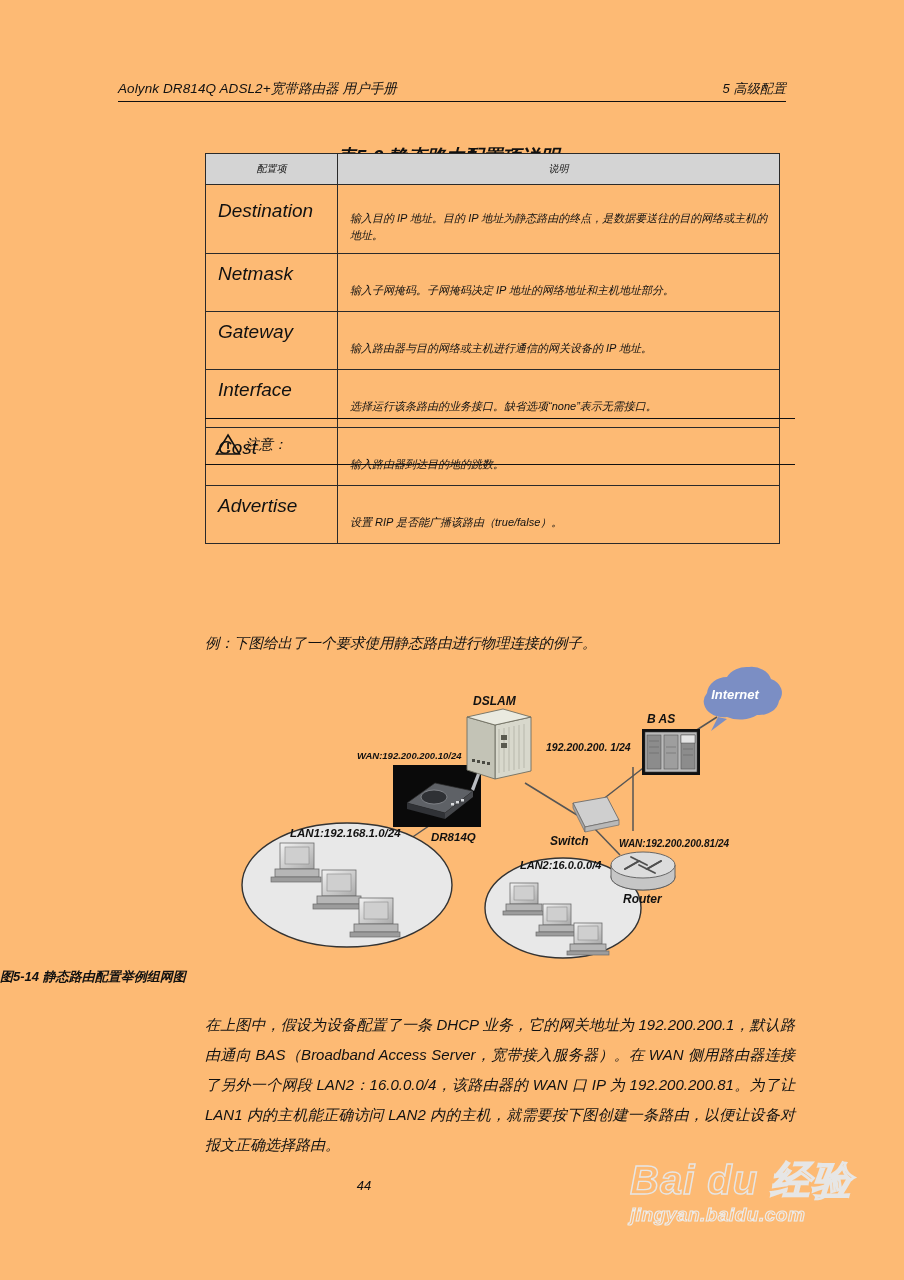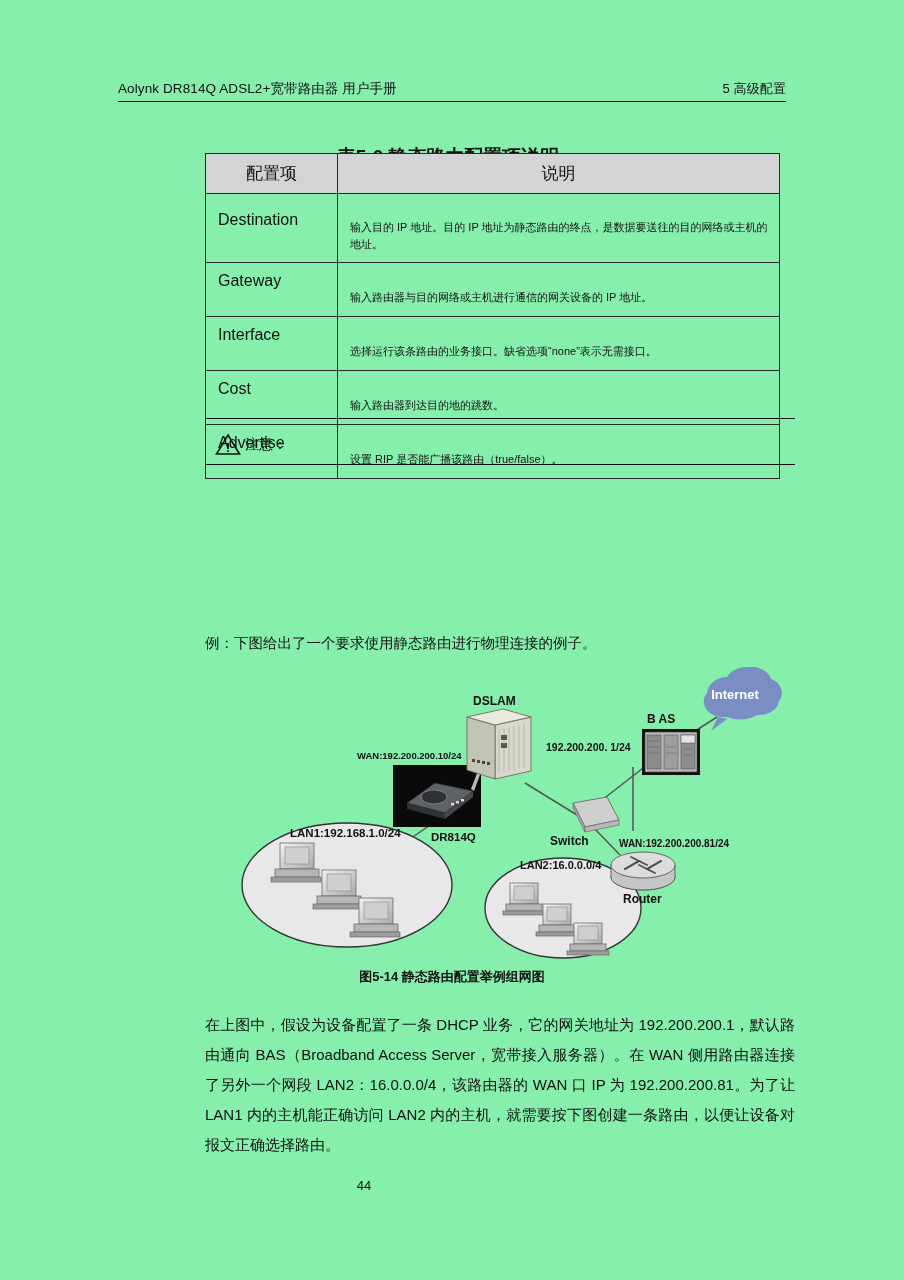--- a/index.html
+++ b/index.html
@@ -8,22 +8,23 @@
     background: #ffffff;
   }
   body {
     font-family: "Liberation Sans", sans-serif;
     color: #000;
   }
   #page {
     position: relative;
     width: 904px;
     height: 1280px;
-    background: #86efac;
+    background: #fdba74;
     overflow: hidden;
+    font-style: italic;
   }
 
   
   .header {
     position: absolute;
     left: 118px;
     top: 80px;
     width: 668px;
     display: flex;
     justify-content: space-between;
@@ -66,29 +67,29 @@
     border-collapse: collapse;
     width: 100%;
     table-layout: fixed;
   }
   table.cfg th, table.cfg td {
     border: 1px solid #2a2a2a;
     vertical-align: middle;
   }
   table.cfg th {
     background: #d4d4d4;
-    font-size: 17px;
+    font-size: 10px;
     font-weight: normal;
     text-align: center;
     padding: 8px 4px;
     color: #111;
   }
   table.cfg td.item {
     width: 132px;
-    font-size: 16px;
+    font-size: 19px;
     padding: 9px 0 26px 12px;
     color: #111;
   }
   table.cfg td.desc {
     font-size: 11px;
     padding: 25px 10px 9px 12px;
     line-height: 1.55;
     color: #111;
   }
   .col-item { width: 132px; }
@@ -160,21 +161,21 @@
     width: 600px;
     height: 310px;
   }
   .diagram svg { display: block; }
 
   .fig-caption {
     position: absolute;
     left: 0;
     top: 968px;
     width: 904px;
-    text-align: center;
+    text-align: left;
     font-size: 13px;
     font-weight: bold;
     color: #111;
   }
 
   
   .body-para {
     position: absolute;
     left: 205px;
     top: 1010px;
@@ -248,20 +249,24 @@
       <thead>
         <tr>
           <th>配置项</th>
           <th>说明</th>
         </tr>
       </thead>
       <tbody>
         <tr>
           <td class="item">Destination</td>
           <td class="desc">输入目的 IP 地址。目的 IP 地址为静态路由的终点，是数据要送往的目的网络或主机的地址。</td>
+        </tr>
+        <tr>
+          <td class="item">Netmask</td>
+          <td class="desc">输入子网掩码。子网掩码决定 IP 地址的网络地址和主机地址部分。</td>
         </tr>
         <tr>
           <td class="item">Gateway</td>
           <td class="desc">输入路由器与目的网络或主机进行通信的网关设备的 IP 地址。</td>
         </tr>
         <tr>
           <td class="item">Interface</td>
           <td class="desc">选择运行该条路由的业务接口。缺省选项“none”表示无需接口。</td>
         </tr>
         <tr>
@@ -480,14 +485,18 @@
       <text x="424" y="192" font-family="'Liberation Sans',sans-serif" font-size="10" font-weight="bold" fill="#111">WAN:192.200.200.81/24</text>
     </svg>
   </div>
 
   <div class="fig-caption">图5-14  静态路由配置举例组网图</div>
 
   <div class="body-para">在上图中，假设为设备配置了一条 DHCP 业务，它的网关地址为 192.200.200.1，默认路由通向 BAS（Broadband Access Server，宽带接入服务器）。在 WAN 侧用路由器连接了另外一个网段 LAN2：16.0.0.0/4，该路由器的 WAN 口 IP 为 192.200.200.81。为了让 LAN1 内的主机能正确访问 LAN2 内的主机，就需要按下图创建一条路由，以便让设备对报文正确选择路由。</div>
 
   <div class="page-num">44</div>
 
+  <div class="watermark">
+    <div class="wm-main">Bai du 经验</div>
+    <div class="wm-sub">jingyan.baidu.com</div>
+  </div>
 
 </div>
 
 </body></html>

